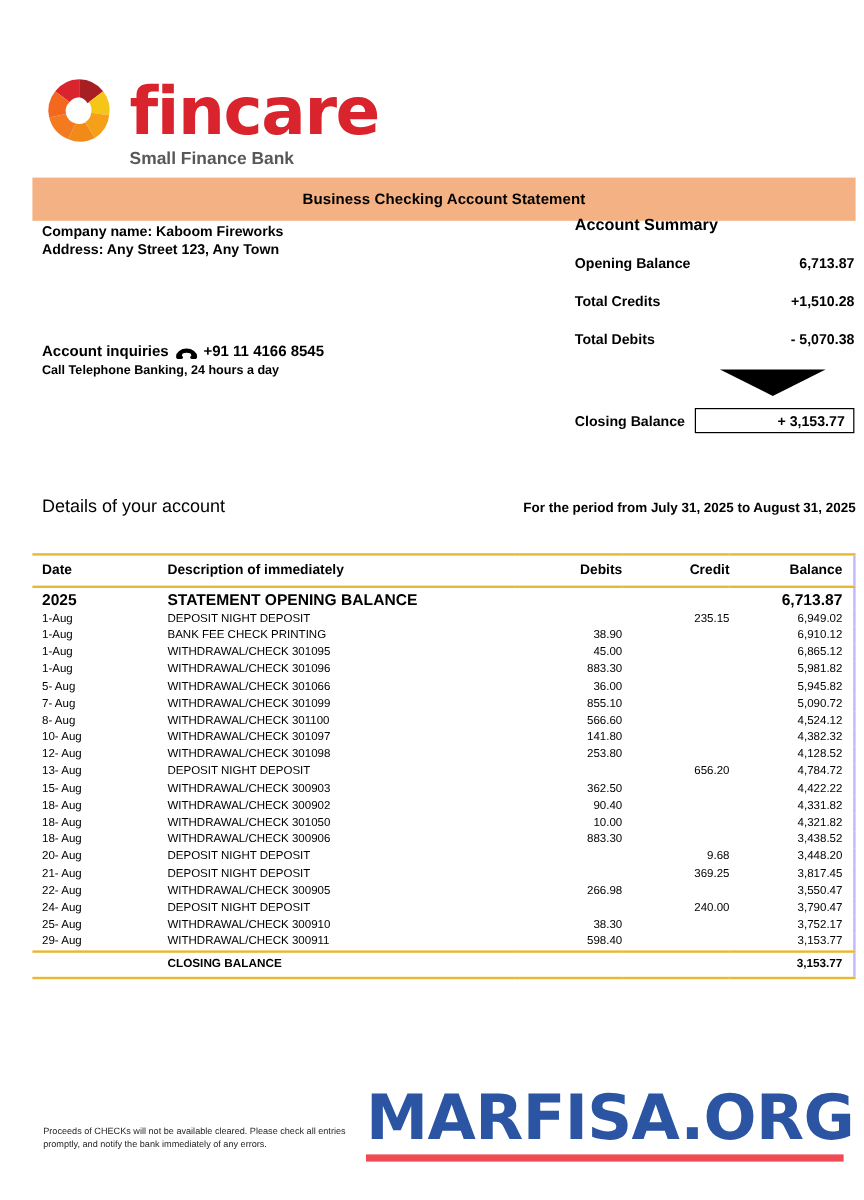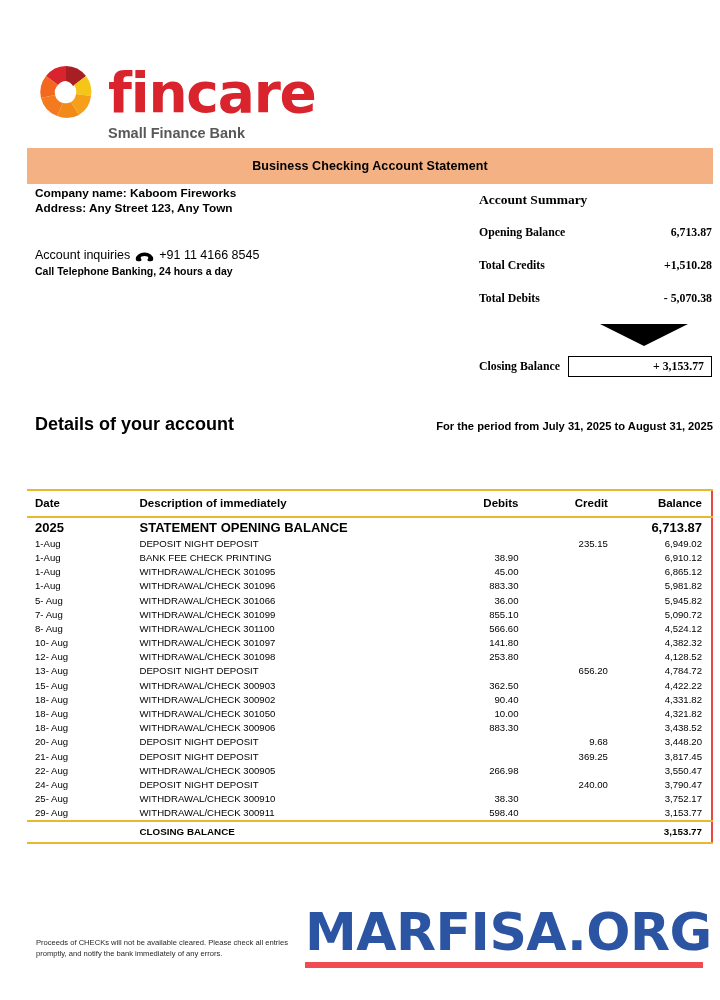--- a/index.html
+++ b/index.html
@@ -80,46 +80,46 @@
     font-size: 11.8px;
     font-weight: bold;
   }
   .inquiries-block {
     position: absolute;
     left: 35px;
     top: 248px;
   }
   .inquiries-line {
     font-size: 12.5px;
-    font-weight: normal;
+    font-weight: bold;
     display: flex;
     align-items: center;
     gap: 5px;
     white-space: nowrap;
+    margin-top: 38px;
   }
   .phone-icon {
     display: inline-block;
     width: 19px;
     height: 13px;
     position: relative;
     top: 1px;
   }
   .inquiries-sub {
     font-size: 10.5px;
     font-weight: bold;
     margin-top: 3px;
   }
 
   
   .summary {
     position: absolute;
     left: 479px;
-    top: 192px;
+    top: 180px;
     width: 233px;
-    font-family: Liberation Serif, serif;
   }
   .summary-title {
     font-size: 13.5px;
     font-weight: bold;
     margin-bottom: 17px;
   }
   .summary-row {
     display: flex;
     justify-content: space-between;
     align-items: baseline;
@@ -172,36 +172,36 @@
   .details-row {
     position: absolute;
     left: 35px;
     top: 414px;
     width: 678px;
     display: flex;
     justify-content: space-between;
     align-items: baseline;
   }
   .details-left {
-    font-size: 18px;
-    font-weight: bold;
+    font-size: 15px;
+    font-weight: normal;
   }
   .details-right {
     font-size: 11.2px;
     font-weight: bold;
   }
 
   
   .txn-table {
     position: absolute;
     left: 27px;
-    top: 489px;
+    top: 461px;
     width: 686px;
     border-collapse: collapse;
-    border-right: 2px solid #ef4444;
+    border-right: 2px solid #c4b5fd;
   }
   .txn-table th {
     font-size: 11.5px;
     font-weight: bold;
     text-align: left;
     padding: 6px 0 7px 0;
     border-top: 2px solid #e8b830;
     border-bottom: 2px solid #e8b830;
   }
   .txn-table td {

